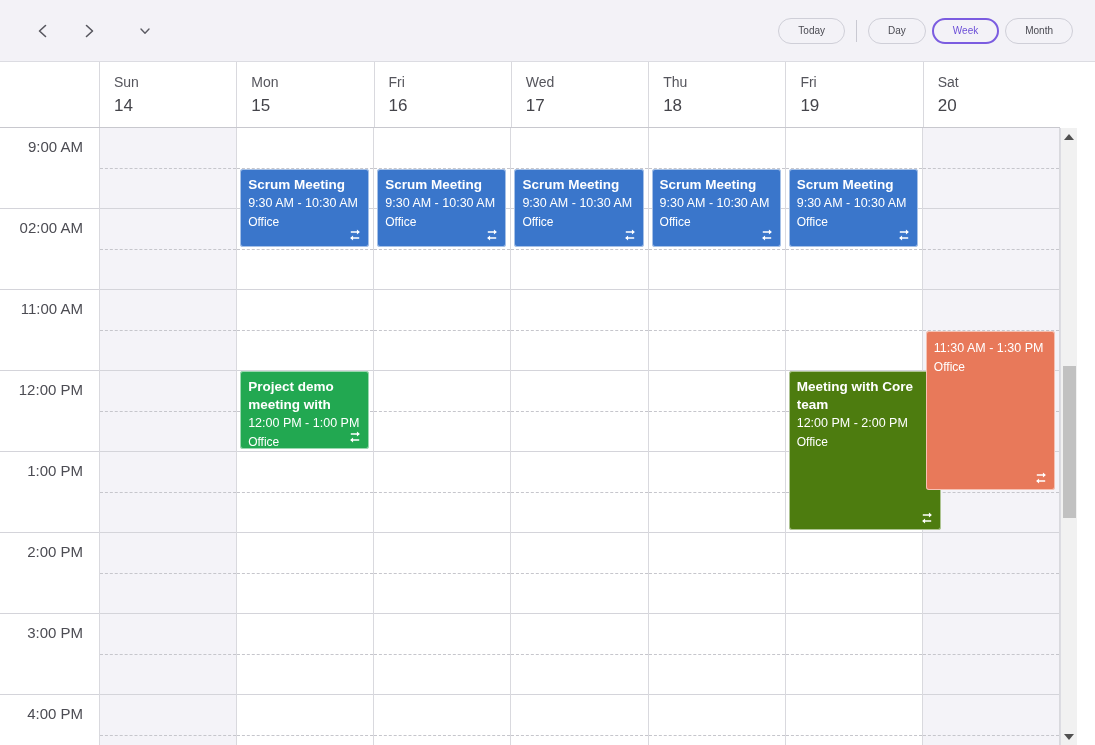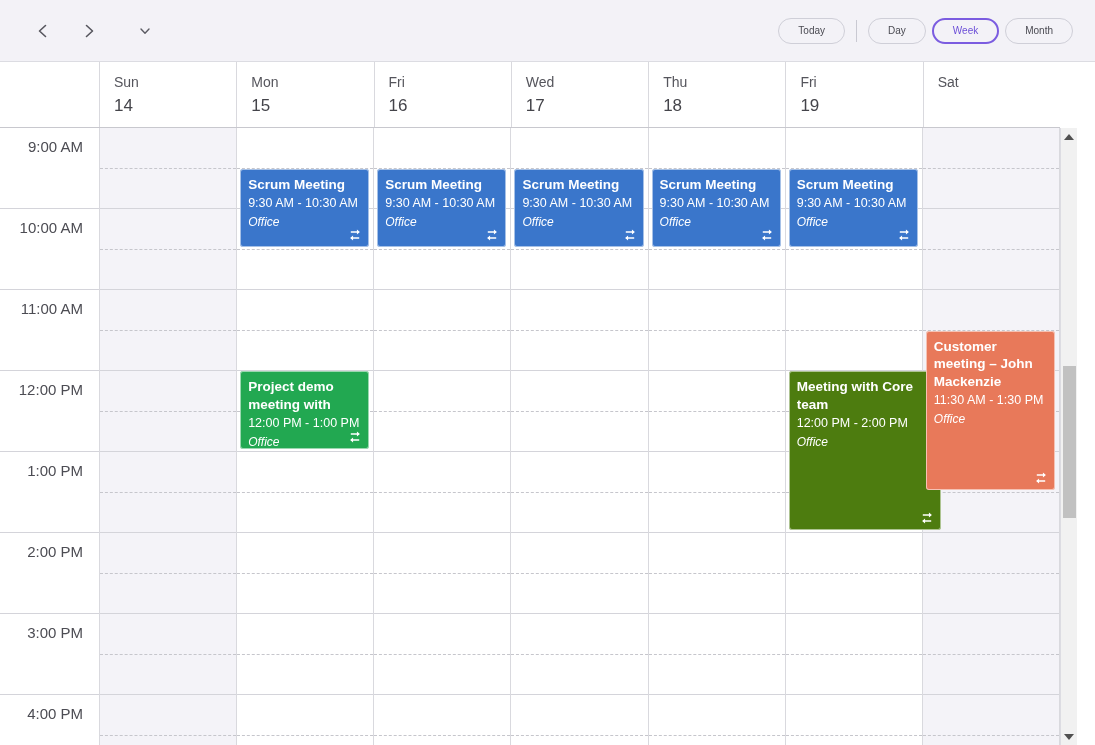--- a/index.html
+++ b/index.html
@@ -223,21 +223,20 @@
   .ev-time {
     font-size: 12.5px;
     line-height: 20px;
     white-space: nowrap;
     overflow: hidden;
   }
   .ev-loc {
     font-size: 12px;
     line-height: 18px;
     overflow: hidden;
-    font-style: italic;
   }
   .ev-recur {
     position: absolute;
     right: 7px;
     bottom: 5px;
     width: 14px;
     height: 14px;
   }
   .ev-recur svg { display: block; }
 
@@ -339,31 +338,32 @@
             <div class="day-header">
               <div class="dh-name">Thu</div>
               <div class="dh-num">18</div>
             </div>
             <div class="day-header">
               <div class="dh-name">Fri</div>
               <div class="dh-num">19</div>
             </div>
             <div class="day-header">
               <div class="dh-name">Sat</div>
+              <div class="dh-num">20</div>
             </div>
           </div>
       </div>
 
       <div class="grid-area">
         <div class="time-gutter" id="time-gutter">
             <div class="time-slot">
               <div class="time-label">9:00 AM</div>
             </div>
             <div class="time-slot">
-              <div class="time-label">10:00 AM</div>
+              <div class="time-label">02:00 AM</div>
             </div>
             <div class="time-slot">
               <div class="time-label">11:00 AM</div>
             </div>
             <div class="time-slot">
               <div class="time-label">12:00 PM</div>
             </div>
             <div class="time-slot">
               <div class="time-label">1:00 PM</div>
             </div>
@@ -520,21 +520,20 @@
                 <div class="ev-time">12:00 PM - 2:00 PM</div>
                 <div class="ev-loc">Office</div>
                 <div class="ev-recur">
                   <svg viewBox="0 0 16 16" width="14" height="14">
                     <path d="M3.2 5.4 V3.7 H10.2 V1.6 L13.6 4.55 L10.2 7.5 V5.4 Z" fill="#ffffff"></path>
                     <path d="M12.8 10.6 V12.3 H5.8 V14.4 L2.4 11.45 L5.8 8.5 V10.6 Z" fill="#ffffff"></path>
                   </svg>
                 </div>
               </div>
               <div class="event" style="top: 202.5px; height: 159px; left: 825.857px; width: 129.143px; background: rgb(232, 121, 90);">
-                <div class="ev-title">Customer meeting – John Mackenzie</div>
                 <div class="ev-time">11:30 AM - 1:30 PM</div>
                 <div class="ev-loc">Office</div>
                 <div class="ev-recur">
                   <svg viewBox="0 0 16 16" width="14" height="14">
                     <path d="M3.2 5.4 V3.7 H10.2 V1.6 L13.6 4.55 L10.2 7.5 V5.4 Z" fill="#ffffff"></path>
                     <path d="M12.8 10.6 V12.3 H5.8 V14.4 L2.4 11.45 L5.8 8.5 V10.6 Z" fill="#ffffff"></path>
                   </svg>
                 </div>
               </div>
             </div>

